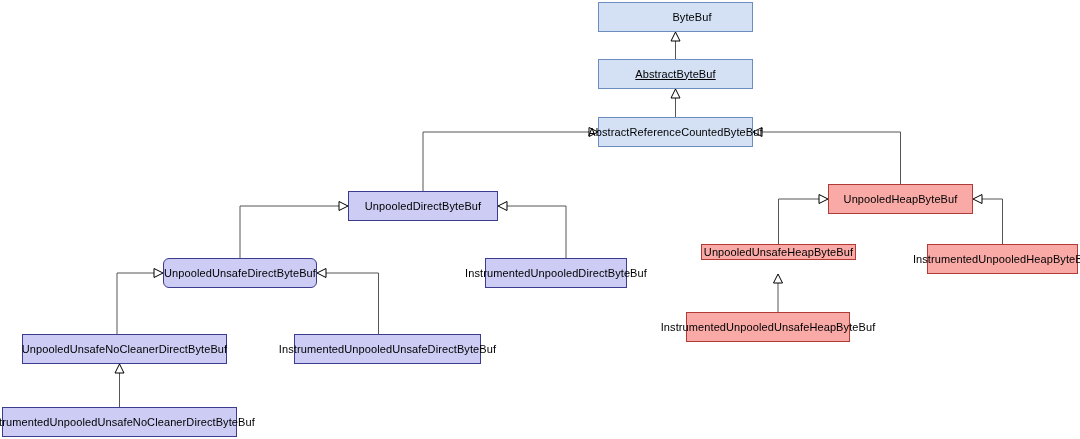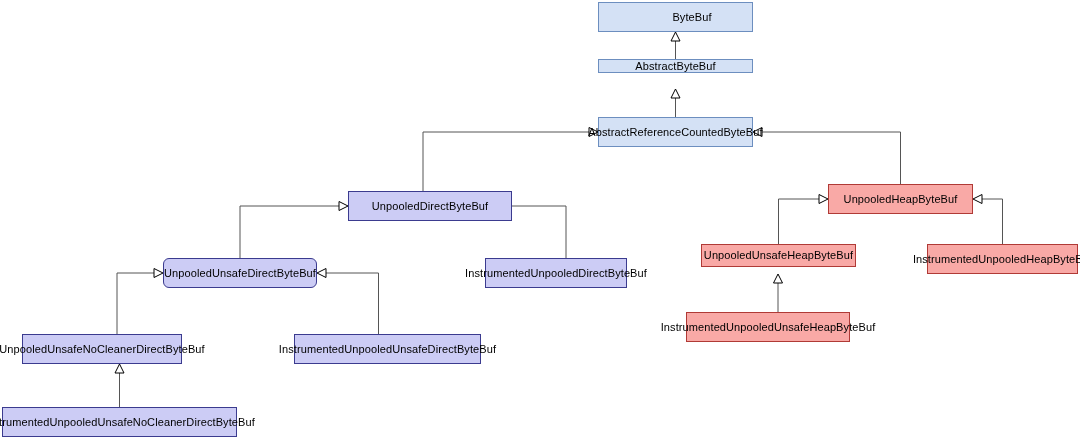--- a/index.html
+++ b/index.html
@@ -70,48 +70,48 @@
       <polygon points="828,199 819,194.5 819,203.5" fill="#ffffff" stroke="#000000" stroke-width="1"></polygon>
       <polyline points="1002.5,244 1002.5,199 982,199" fill="none" stroke="#555555" stroke-width="1"></polyline>
       <polygon points="973,199 982,194.5 982,203.5" fill="#ffffff" stroke="#000000" stroke-width="1"></polygon>
       <polyline points="778,312 778,283" fill="none" stroke="#555555" stroke-width="1"></polyline>
       <polygon points="778,274 773.5,283 782.5,283" fill="#ffffff" stroke="#000000" stroke-width="1"></polygon>
     </svg>
   <div id="node-layer">
       <div class="node blue" style="left: 598px; top: 2px; width: 155px; height: 30px; padding-left: 33px;">
         <span>ByteBuf</span>
       </div>
-      <div class="node blue" style="left: 598px; top: 59px; width: 155px; height: 14px;">
+      <div class="node blue" style="left: 598px; top: 59px; width: 155px; height: 30px; text-decoration: underline;">
         <span>AbstractByteBuf</span>
       </div>
       <div class="node blue" style="left: 598px; top: 117px; width: 155px; height: 30px;">
         <span>AbstractReferenceCountedByteBuf</span>
       </div>
-      <div class="node purple" style="left: 348px; top: 191px; width: 164px; height: 30px;">
+      <div class="node purple" style="left: 348px; top: 191px; width: 150px; height: 30px;">
         <span>UnpooledDirectByteBuf</span>
       </div>
       <div class="node purple" style="left: 163px; top: 258px; width: 154px; height: 30px; border-radius: 6px;">
         <span>UnpooledUnsafeDirectByteBuf</span>
       </div>
       <div class="node purple" style="left: 485px; top: 258px; width: 142px; height: 30px;">
         <span>InstrumentedUnpooledDirectByteBuf</span>
       </div>
-      <div class="node purple" style="left: 22px; top: 334px; width: 160px; height: 30px;">
+      <div class="node purple" style="left: 22px; top: 334px; width: 205px; height: 30px;">
         <span>UnpooledUnsafeNoCleanerDirectByteBuf</span>
       </div>
       <div class="node purple" style="left: 294px; top: 334px; width: 187px; height: 30px;">
         <span>InstrumentedUnpooledUnsafeDirectByteBuf</span>
       </div>
       <div class="node purple" style="left: 2px; top: 407px; width: 235px; height: 30px;">
         <span>InstrumentedUnpooledUnsafeNoCleanerDirectByteBuf</span>
       </div>
       <div class="node red" style="left: 828px; top: 184px; width: 145px; height: 30px;">
         <span>UnpooledHeapByteBuf</span>
       </div>
-      <div class="node red" style="left: 701px; top: 244px; width: 155px; height: 23px;">
+      <div class="node red" style="left: 701px; top: 244px; width: 155px; height: 16px;">
         <span>UnpooledUnsafeHeapByteBuf</span>
       </div>
       <div class="node red" style="left: 927px; top: 244px; width: 151px; height: 30px;">
         <span>InstrumentedUnpooledHeapByteBuf</span>
       </div>
       <div class="node red" style="left: 686px; top: 312px; width: 164px; height: 30px;">
         <span>InstrumentedUnpooledUnsafeHeapByteBuf</span>
       </div>
     </div>
 </div>

